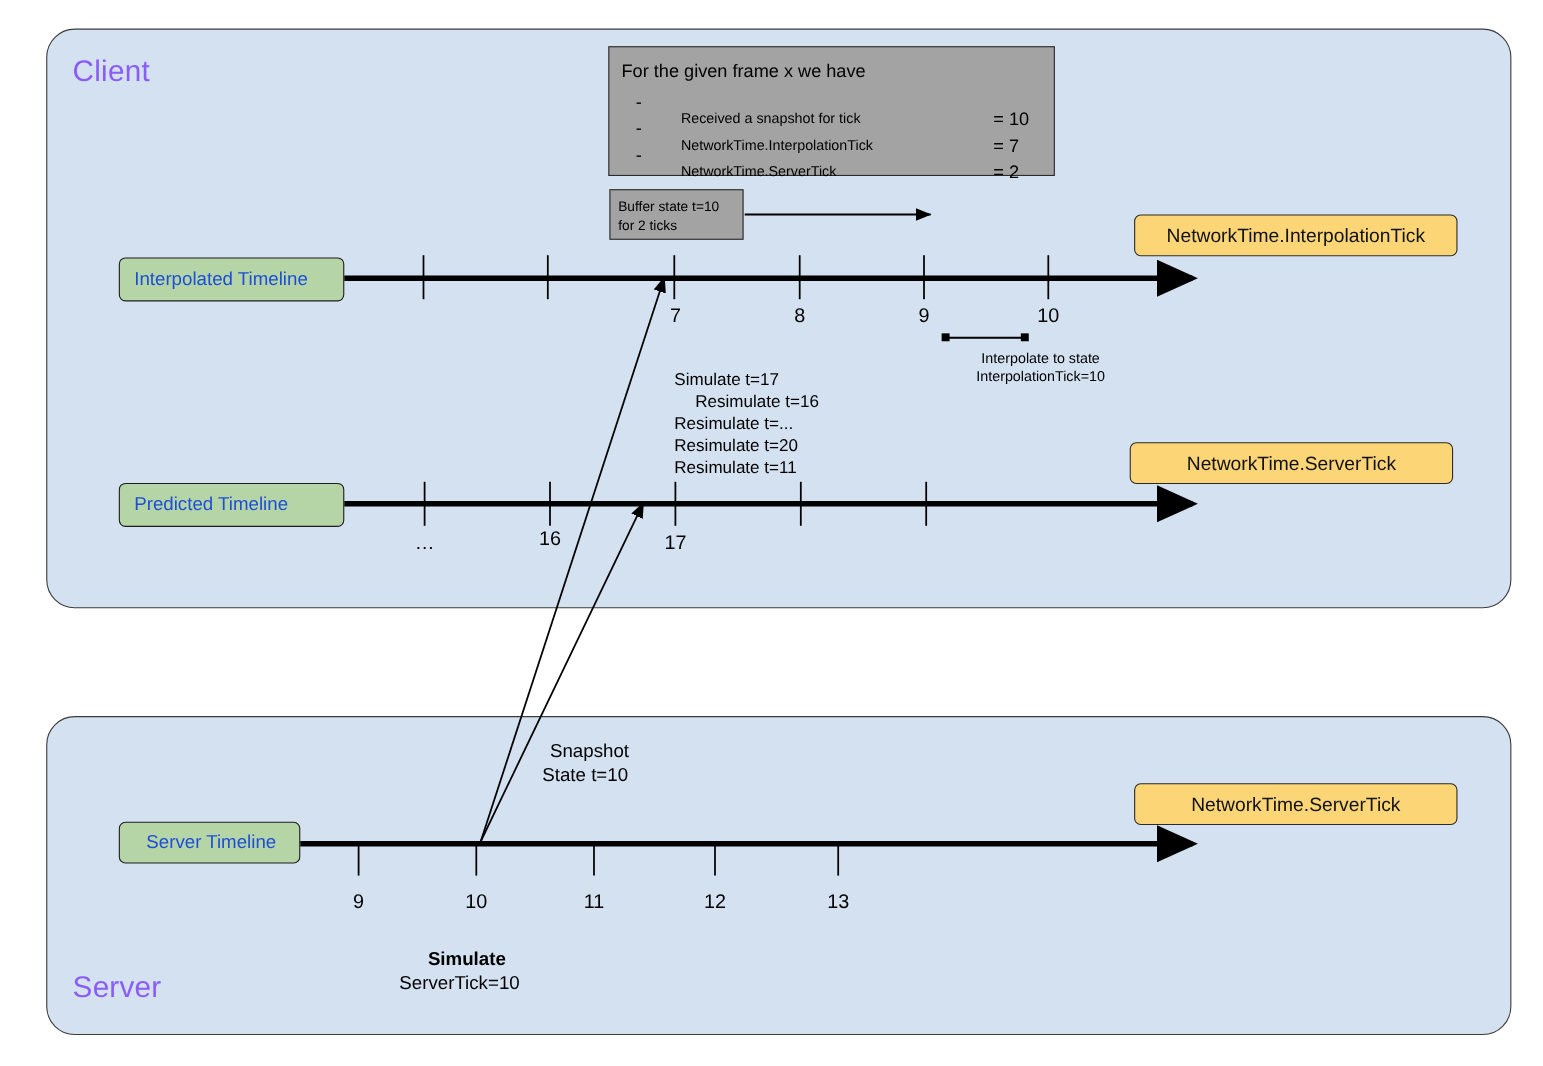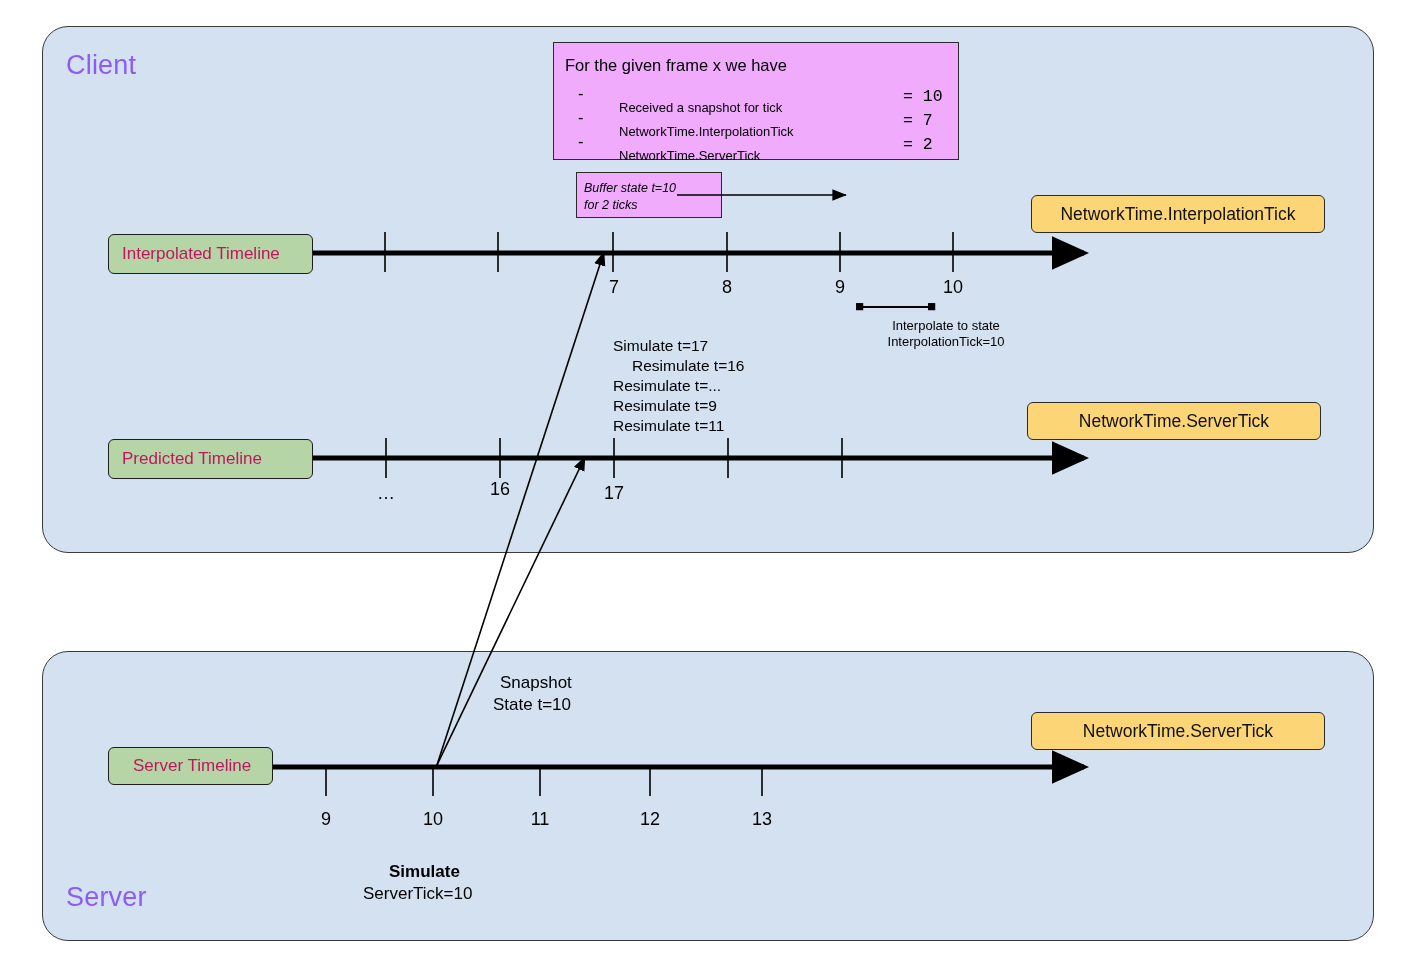--- a/index.html
+++ b/index.html
@@ -17,42 +17,42 @@
   }
   #client-panel{left:42px;top:26px;width:1332px;height:527px;}
   #server-panel{left:42px;top:651px;width:1332px;height:290px;}
 
   .panel-title{
     position:absolute;font-size:27px;line-height:1;color:#8b5cf6;
     letter-spacing:0.2px;white-space:nowrap;
   }
 
   .sticky{
-    position:absolute;background:#f0abfc;border:1.5px solid #2b2b2b;
+    position:absolute;background:#a3a3a3;border:1.5px solid #2b2b2b;
     box-sizing:border-box;
     text-align:center;
   }
   #frame-box{left:553px;top:42px;width:406px;height:118px;}
   .frame-line{position:absolute;font-size:16.5px;line-height:1;white-space:nowrap;}
   #frame-head{left:11px;top:14px;}
   .frame-row{position:absolute;left:11px;width:384px;height:19px;}
   .frame-dash{position:absolute;left:13px;top:0;font-size:16.5px;line-height:1;}
   .frame-name{position:absolute;left:54px;top:16px;font-size:13px;line-height:1;white-space:nowrap;}
-  .frame-val{position:absolute;left:338px;top:4px;font-size:16.5px;line-height:1;white-space:nowrap;font-family:Liberation Mono, monospace;}
-
-  #buffer-box{left:576px;top:172px;width:146px;height:46px;font-style:italic;}
+  .frame-val{position:absolute;left:338px;top:16px;font-size:16.5px;line-height:1;white-space:nowrap;}
+
+  #buffer-box{left:554px;top:172px;width:122px;height:46px;}
   .buffer-line{position:absolute;left:7px;font-size:12.5px;line-height:1;white-space:nowrap;}
   #buffer-l1{top:9px;}
   #buffer-l2{top:26px;}
 
   .greenbox{
     position:absolute;background:#b5d5a7;border:1.4px solid #1d1d1d;
     border-radius:6px;box-sizing:border-box;
     display:flex;align-items:center;
-    font-size:17px;color:#be185d;
+    font-size:17px;color:#1d4ed8;
     padding-left:13px;
   }
   #green-interp{left:108px;top:234px;width:205px;height:40px;}
   #green-pred{left:108px;top:439px;width:205px;height:40px;}
   #green-server{left:108px;top:747px;width:165px;height:38px;padding-left:24px;}
 
   .yellowbox{
     position:absolute;background:#fcd676;border:1.5px solid #2b2b2b;
     border-radius:6px;box-sizing:border-box;
     display:flex;align-items:center;justify-content:center;
@@ -121,21 +121,21 @@
 <div class="tick-label" style="left:727px;top:278px;">8</div>
 <div class="tick-label" style="left:840px;top:278px;">9</div>
 <div class="tick-label" style="left:953px;top:278px;">10</div>
 
 <div class="note-c" style="left:946px;top:318px;">Interpolate to state</div>
 <div class="note-c" style="left:946px;top:334px;">InterpolationTick=10</div>
 
 <div class="note-block" style="left:613px;top:336px;">Simulate t=17</div>
 <div class="note-block" style="left:587px;top:356px;margin-left:45px;">Resimulate t=16</div>
 <div class="note-block" style="left:613px;top:376px;">Resimulate t=...</div>
-<div class="note-block" style="left:613px;top:396px;">Resimulate t=9</div>
+<div class="note-block" style="left:613px;top:396px;">Resimulate t=20</div>
 <div class="note-block" style="left:613px;top:416px;">Resimulate t=11</div>
 
 <div class="tick-label" style="left:386px;top:484px;">…</div>
 <div class="tick-label" style="left:500px;top:480px;">16</div>
 <div class="tick-label" style="left:614px;top:484px;">17</div>
 <div class="tick-label" style="left:728px;top:484px;"></div>
 <div class="tick-label" style="left:842px;top:484px;"></div>
 
 <div class="panel" id="server-panel"></div>
 <div class="panel-title" style="left:66px;top:884px;">Server</div>

